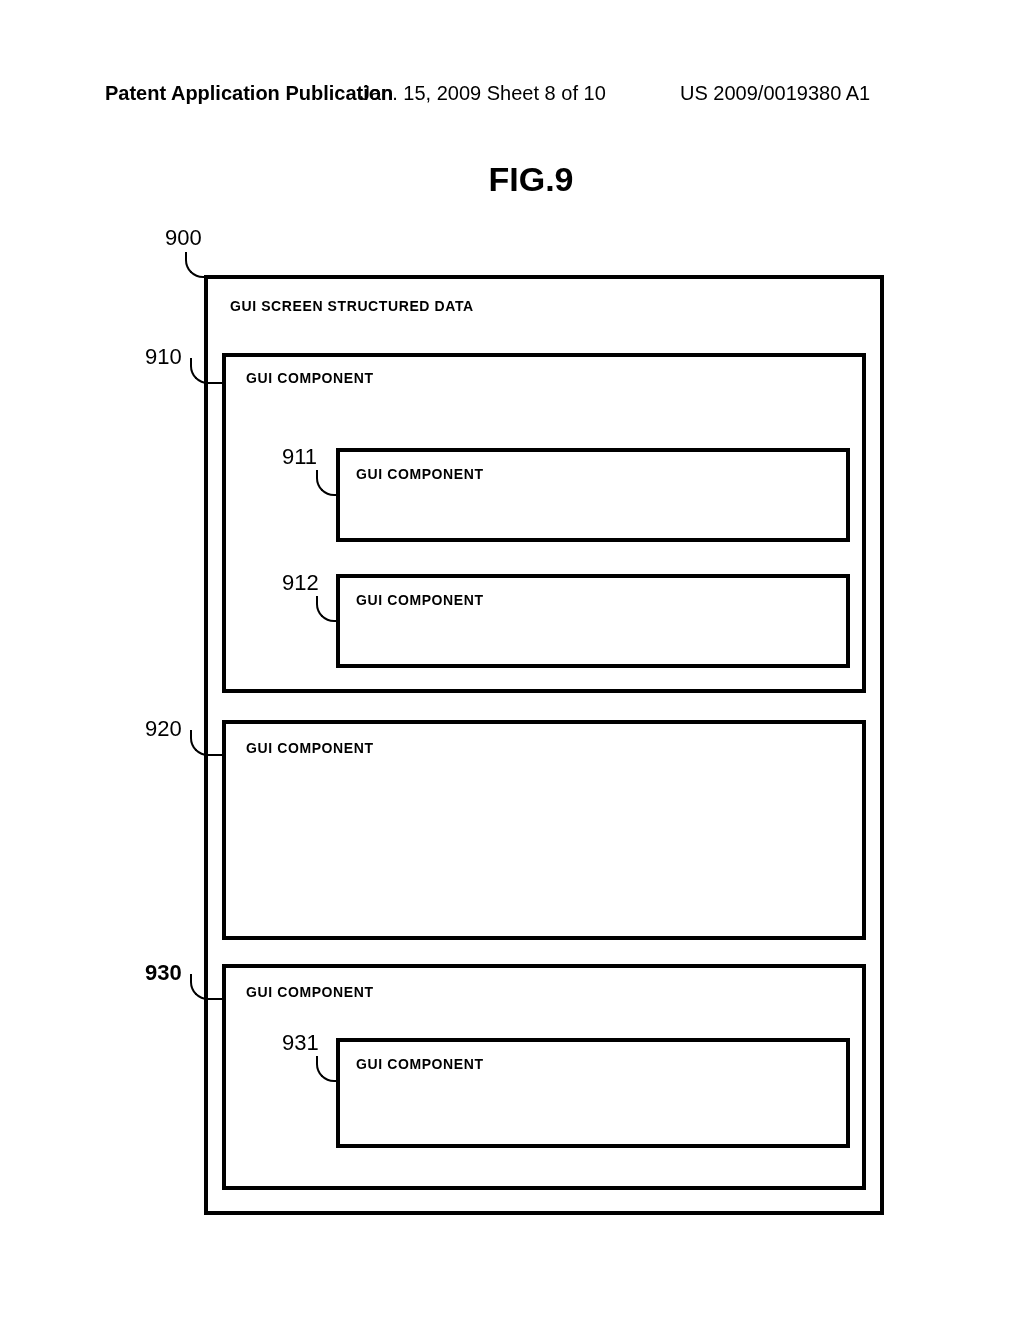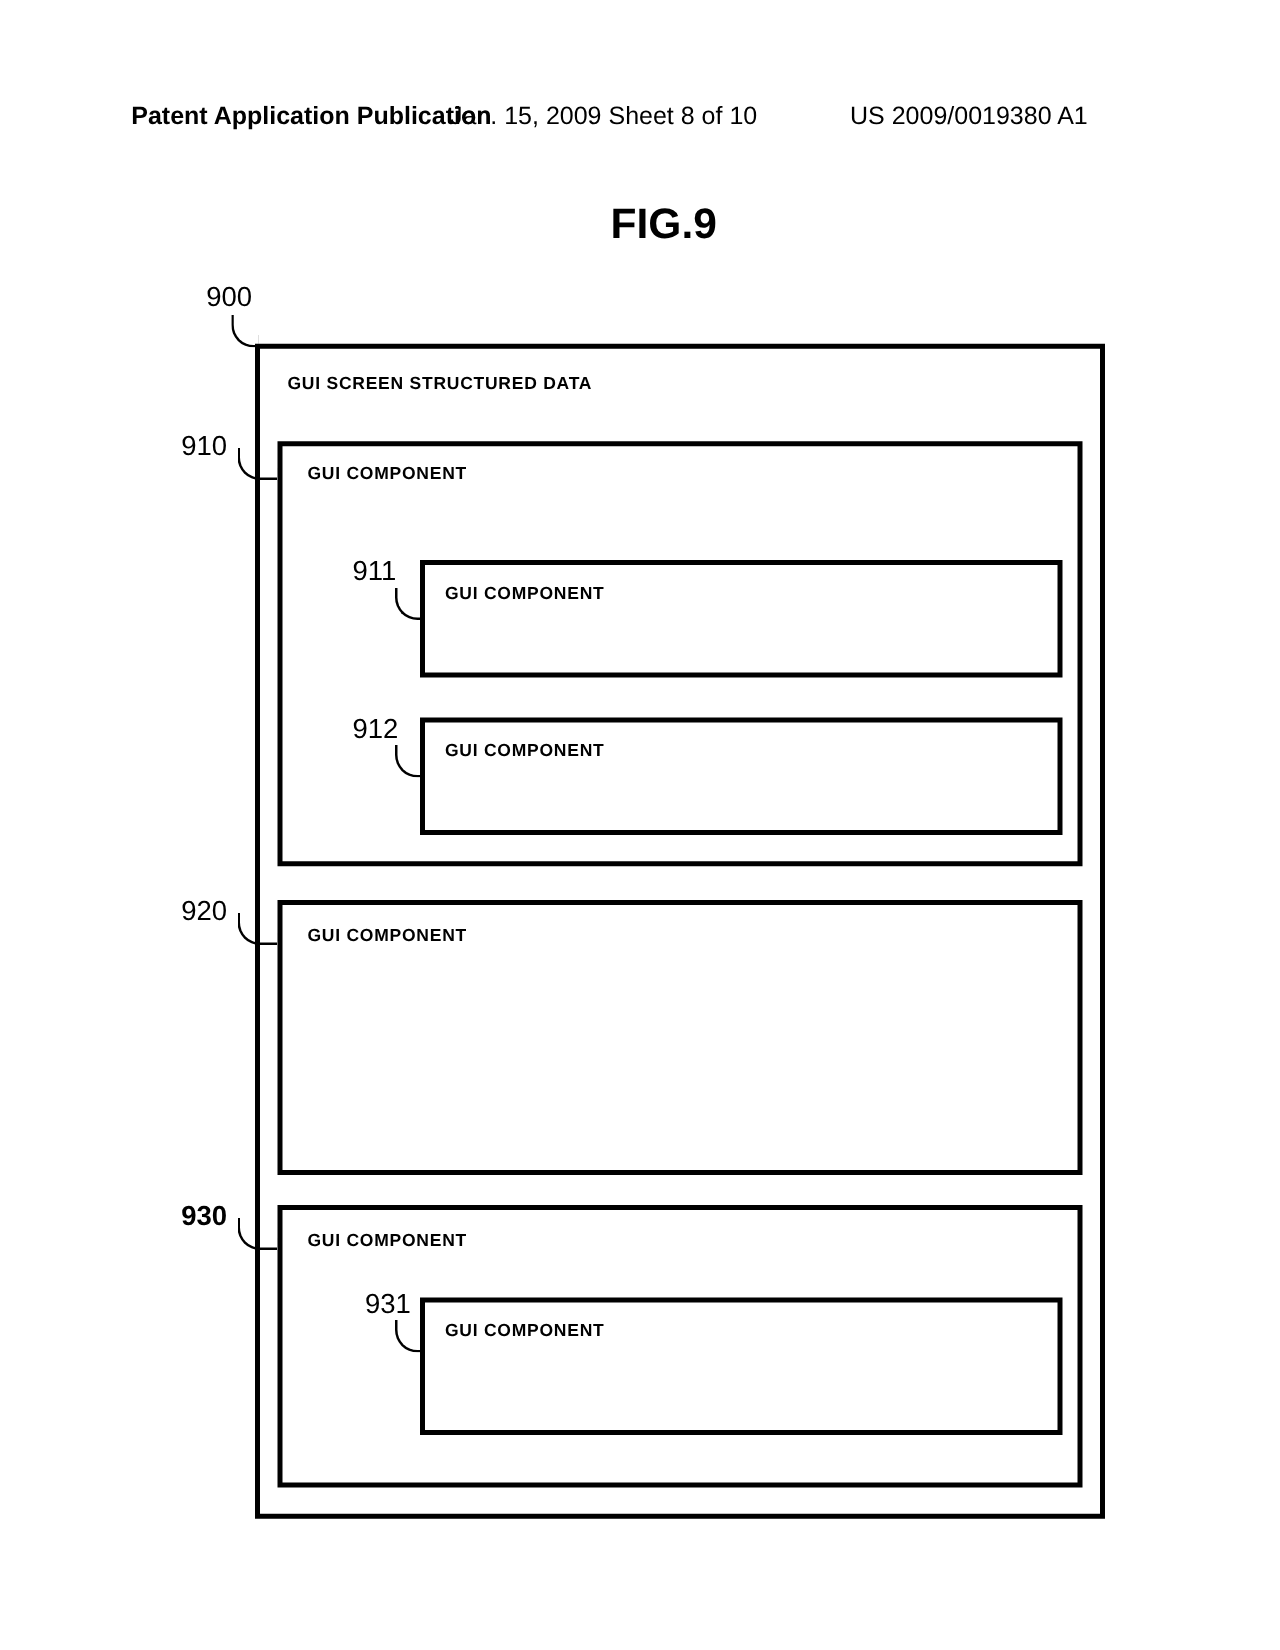--- a/index.html
+++ b/index.html
@@ -103,18 +103,18 @@
 
   <div class="box" style="left:222px; top:720px; width:644px; height:220px;"></div>
   <div class="label" style="left:246px; top:740px;">GUI COMPONENT</div>
 
   <div class="ref" style="left:145px; top:960px;font-weight:bold;">930</div>
   <div class="hook" style="left:190px; top:974px; width:32px;"></div>
 
   <div class="box" style="left:222px; top:964px; width:644px; height:226px;"></div>
   <div class="label" style="left:246px; top:984px;">GUI COMPONENT</div>
 
-  <div class="ref" style="left:292px; top:1030px;">931</div>
+  <div class="ref" style="left:282px; top:1030px;">931</div>
   <div class="hook" style="left:316px; top:1056px;"></div>
   <div class="box" style="left:336px; top:1038px; width:514px; height:110px;"></div>
   <div class="label" style="left:356px; top:1056px;">GUI COMPONENT</div>
 
 </div>
 
 </body></html>

